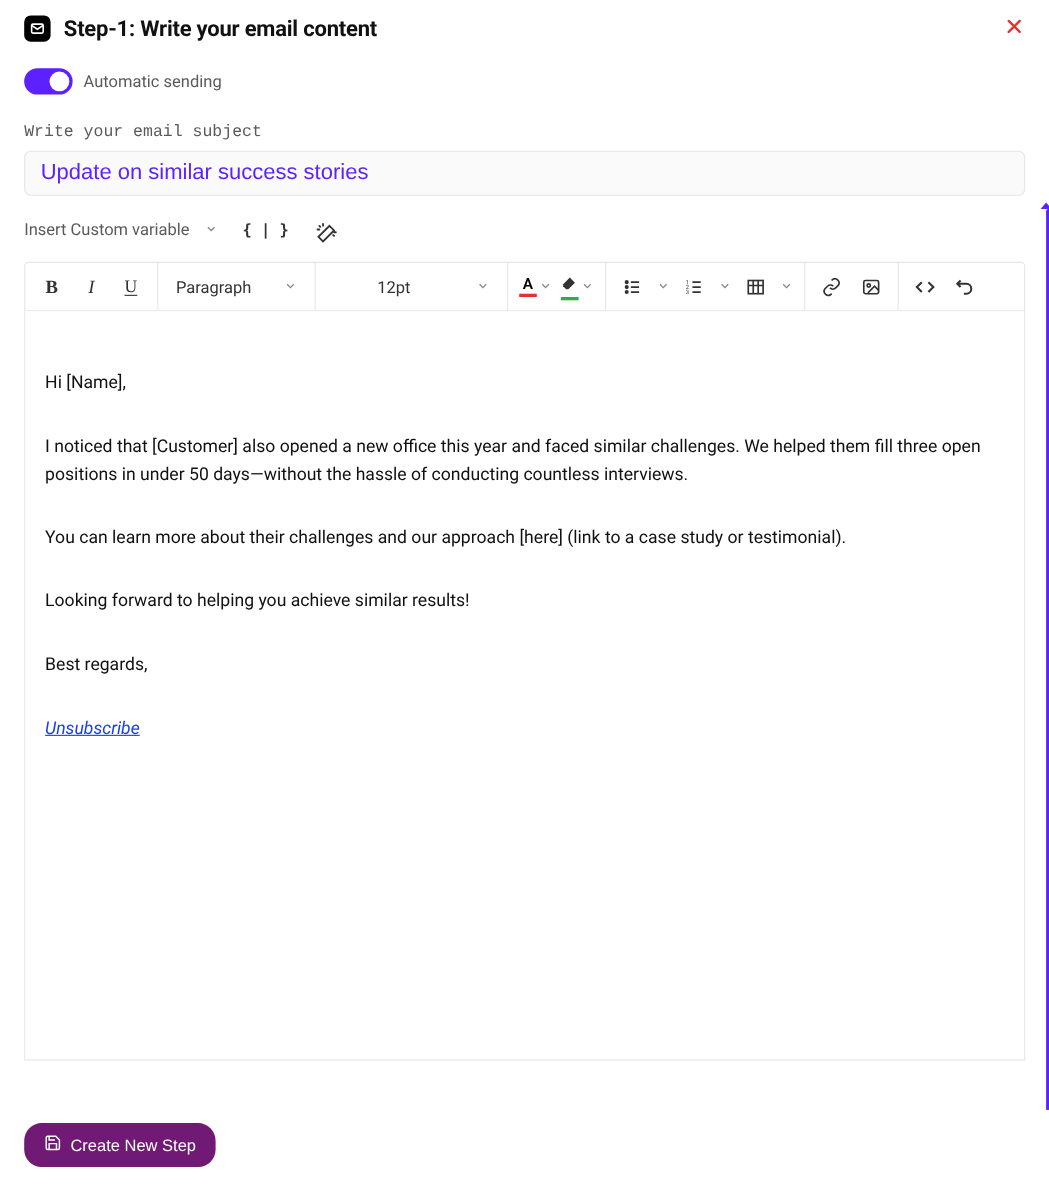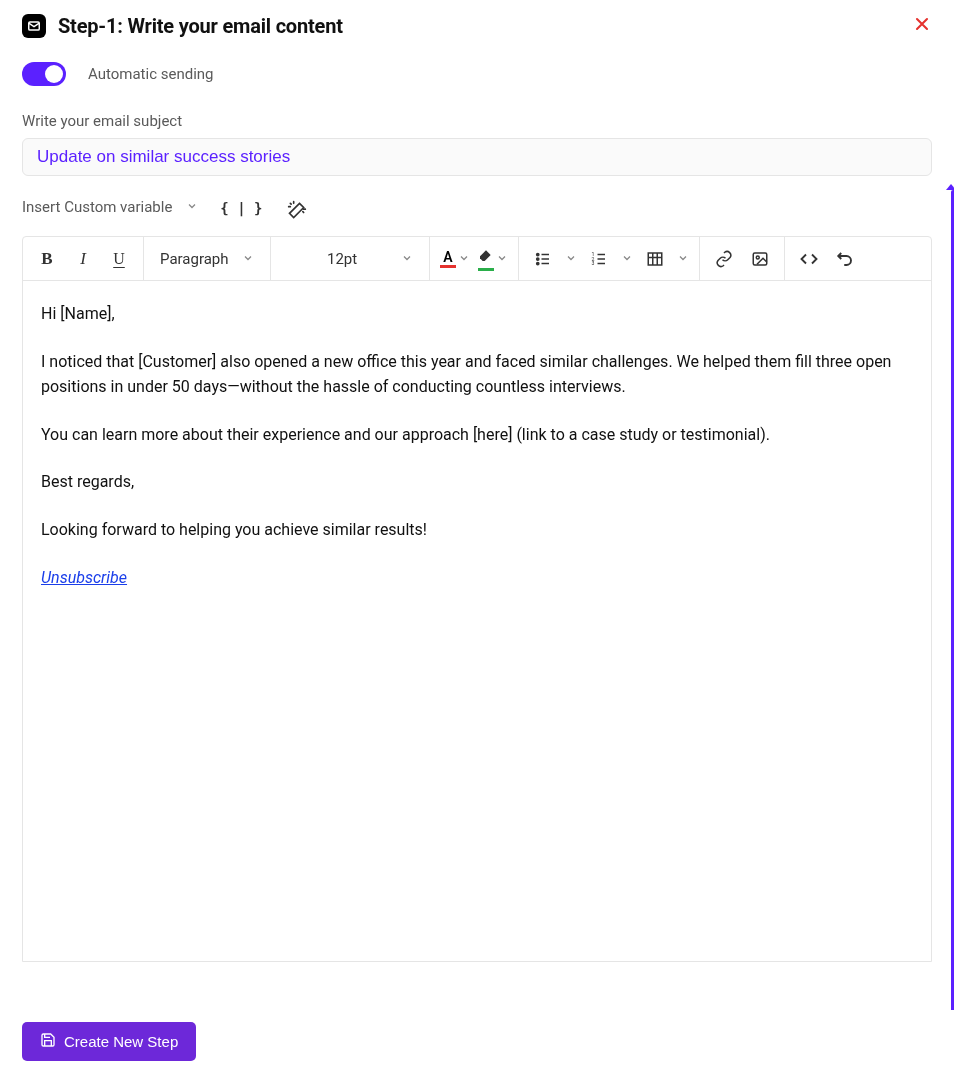--- a/index.html
+++ b/index.html
@@ -59,37 +59,37 @@
   width: 18px;
   height: 18px;
   background: #fff;
   border-radius: 50%;
   top: 3px;
   right: 3px;
 }
 .toggle-label {
   font-size: 15px;
   color: #5a5a5a;
-  margin-left: 12px;
 }
 .subject-section {
   padding: 18px 22px 0 22px;
 }
 .subject-label {
   font-size: 15px;
   color: #5a5a5a;
   margin-bottom: 8px;
+  font-family: Liberation Mono, monospace;
 }
 .subject-input {
   width: 100%;
   border: 1px solid #e5e5e5;
   background: #fafafa;
   border-radius: 6px;
   padding: 8px 14px;
-  font-size: 17px;
+  font-size: 20px;
   color: #5b21ff;
   outline: none;
 }
 .custom-var-row {
   display: flex;
   align-items: flex-start;
   padding: 22px 22px 10px 22px;
   gap: 18px;
 }
 .custom-var-select {
@@ -144,21 +144,21 @@
   color: #333;
   border-radius: 3px;
 }
 .tbtn svg { width: 18px; height: 18px; }
 .tbtn.bold-btn { font-weight: 800; font-size: 17px; font-family: Georgia, serif; }
 .tbtn.italic-btn { font-style: italic; font-size: 17px; font-family: Georgia, serif; font-weight: 500; }
 .tbtn.underline-btn { text-decoration: underline; font-size: 16px; font-family: Georgia, serif; font-weight: 500; text-underline-offset: 3px; }
 .tselect {
   display: flex;
   align-items: flex-end;
-  gap: 4px;
+  gap: 20px;
   cursor: pointer;
   font-size: 15px;
   color: #333;
   padding: 0 6px;
 }
 .tselect .lbl { min-width: 78px; }
 .tselect.fontsize .lbl { min-width: 70px; margin-left: 40px; }
 .color-btn {
   display: flex;
   align-items: center;
@@ -176,40 +176,40 @@
 .highlight-icon svg { width: 16px; height: 16px; }
 
 .editor-body {
   padding: 20px 18px;
   font-size: 16px;
   line-height: 1.6;
   color: #111;
   min-height: 680px;
   background: #fff;
 }
-.editor-body p { margin-bottom: 22px; }
+.editor-body p { margin-bottom: 22px; margin-top: 32px; }
 .editor-body .nospace { margin-bottom: 0; font-style: italic; }
 .unsub-link { color: #1a3eea; text-decoration: underline; cursor: pointer; }
 
 .footer {
   position: absolute;
   bottom: 0;
   left: 0;
   right: 0;
   padding: 12px 22px 18px 22px;
   background: #fff;
 }
 .create-btn {
   display: inline-flex;
   align-items: center;
   gap: 8px;
-  background: #6d28d9;
+  background: #701a75;
   color: #fff;
   border: none;
-  border-radius: 5px;
+  border-radius: 16px;
   padding: 10px 18px;
   font-size: 15px;
   font-weight: 500;
   cursor: pointer;
   text-align: right;
 }
 .create-btn svg { width: 16px; height: 16px; }
 
 .right-edge {
   position: absolute;
@@ -387,23 +387,23 @@
             <path d="M3 8h11a6 6 0 110 12h-3"></path>
             <path d="M7 4L3 8l4 4"></path>
           </svg>
         </div>
     </div>
   </div>
 
   <div class="editor-body" contenteditable="false" style="">
     <p>Hi [Name],</p>
     <p>I noticed that [Customer] also opened a new office this year and faced similar challenges. We helped them fill three open positions in under 50 days—without the hassle of conducting countless interviews.</p>
-    <p>You can learn more about their experience and our approach [here] (link to a case study or testimonial).</p>
+    <p>You can learn more about their challenges and our approach [here] (link to a case study or testimonial).</p>
+    <p>Looking forward to helping you achieve similar results!</p>
     <p>Best regards,</p>
-    <p>Looking forward to helping you achieve similar results!</p>
     <p class="nospace"><a class="unsub-link">Unsubscribe</a></p>
   </div>
 </div>
 
 <div class="right-edge"></div>
 
 <div class="footer">
   <button class="create-btn">
     <span><svg viewBox="0 0 24 24" fill="none" stroke="#fff" stroke-width="2">
           <path d="M19 21H5a2 2 0 01-2-2V5a2 2 0 012-2h11l5 5v11a2 2 0 01-2 2z"></path>

